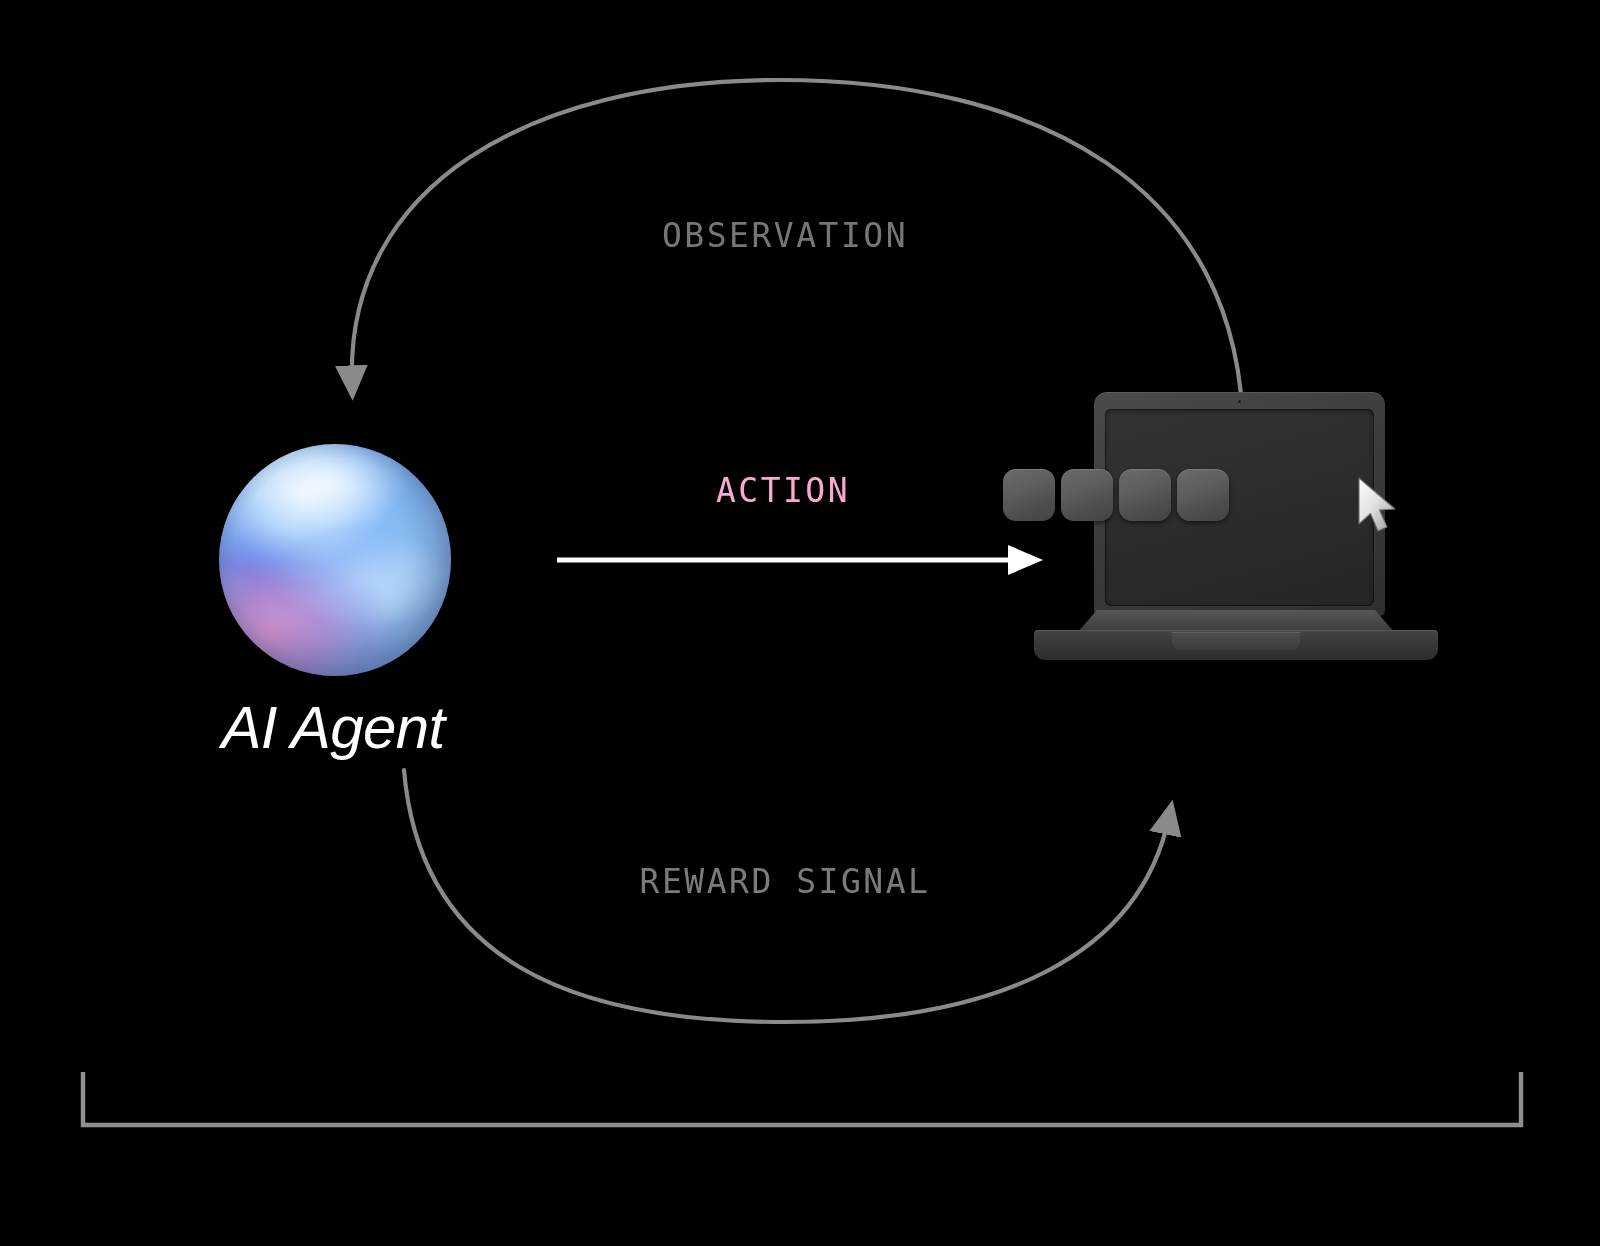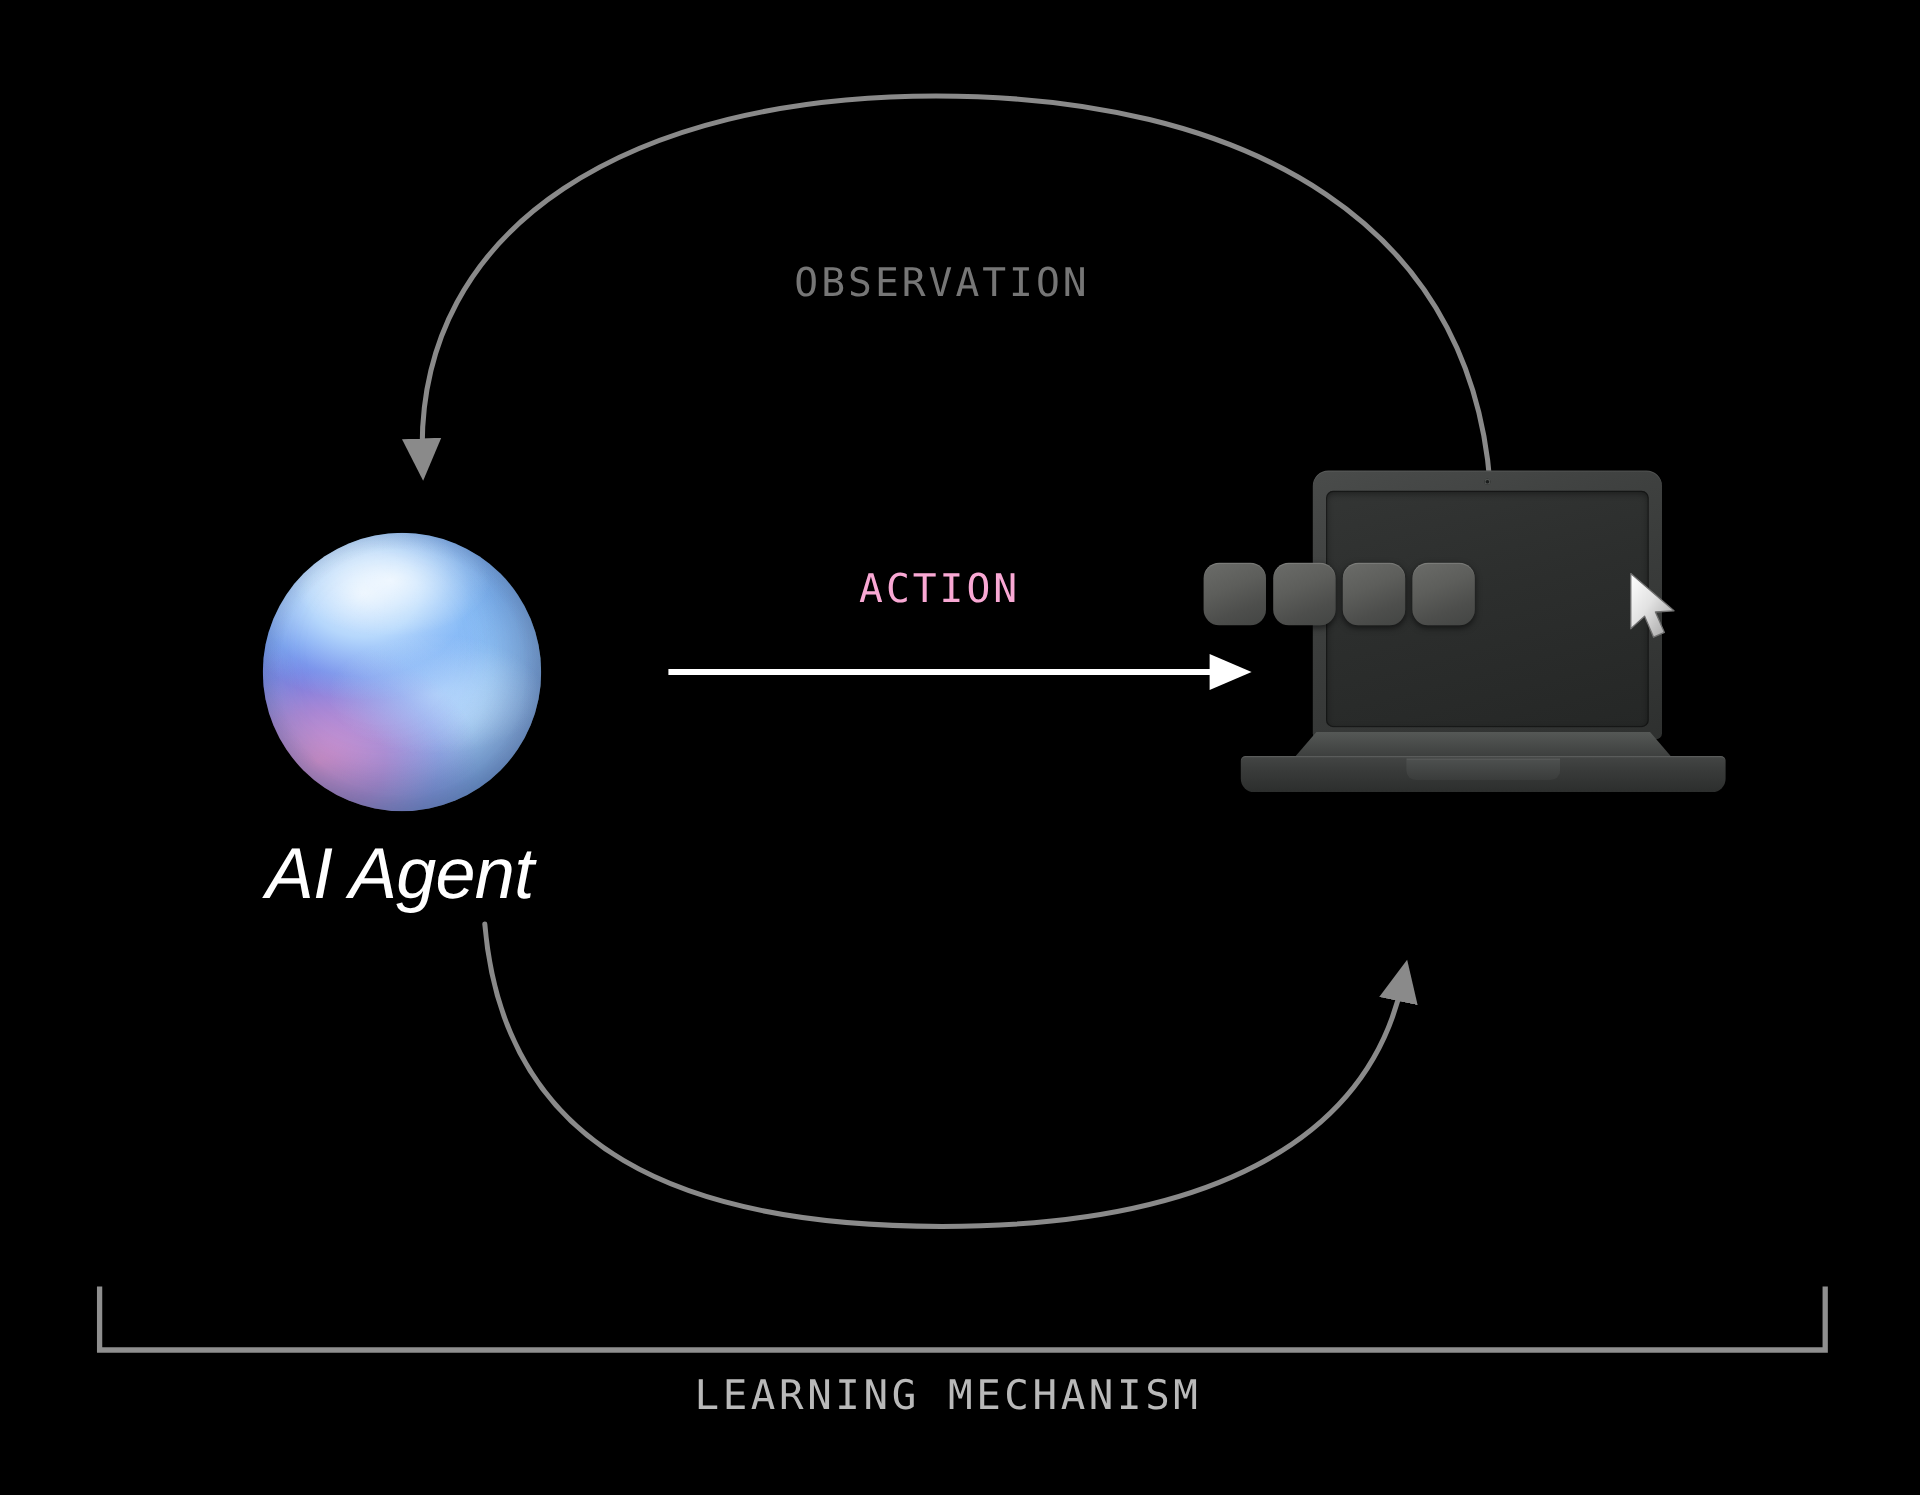--- a/index.html
+++ b/index.html
@@ -211,20 +211,21 @@
     <g>
       <line x1="557" y1="560" x2="1012" y2="560" stroke="#ffffff" stroke-width="5"></line>
       <path d="M1008,545 L1043,560 L1008,575 Z" fill="#ffffff"></path>
     </g>
   </svg>
 
   <div class="cyc-label" id="label-observation">OBSERVATION</div>
 
   <div class="cyc-label" id="label-action">ACTION</div>
 
+  <div class="cyc-label" id="label-reward">REWARD SIGNAL</div>
 
   <div id="agent-sphere">
     <div class="sheen"></div>
     <div class="rimshade"></div>
   </div>
   <div class="node-caption" id="caption-agent">AI Agent</div>
 
   <div id="laptop">
     <div class="lid">
       <div class="webcam"></div>
@@ -254,15 +255,14 @@
       </linearGradient>
     </defs>
     <path d="M4,2 L4,48 L15.5,37.5 L23,55 L32,51 L24.5,34 L40,33 Z" fill="url(#curGrad)" stroke="#6f6f6f" stroke-width="1.1" stroke-linejoin="round"></path>
   </svg>
 
 
   <svg id="bracket" viewBox="0 0 1600 1246" xmlns="http://www.w3.org/2000/svg">
     <path d="M 83 1072 L 83 1125 L 1521 1125 L 1521 1072" fill="none" stroke="#8f8f8f" stroke-width="4.4"></path>
   </svg>
 
-  <div id="label-learning">LEARNING MECHANISM</div>
 
 </div>
 
 </body></html>

